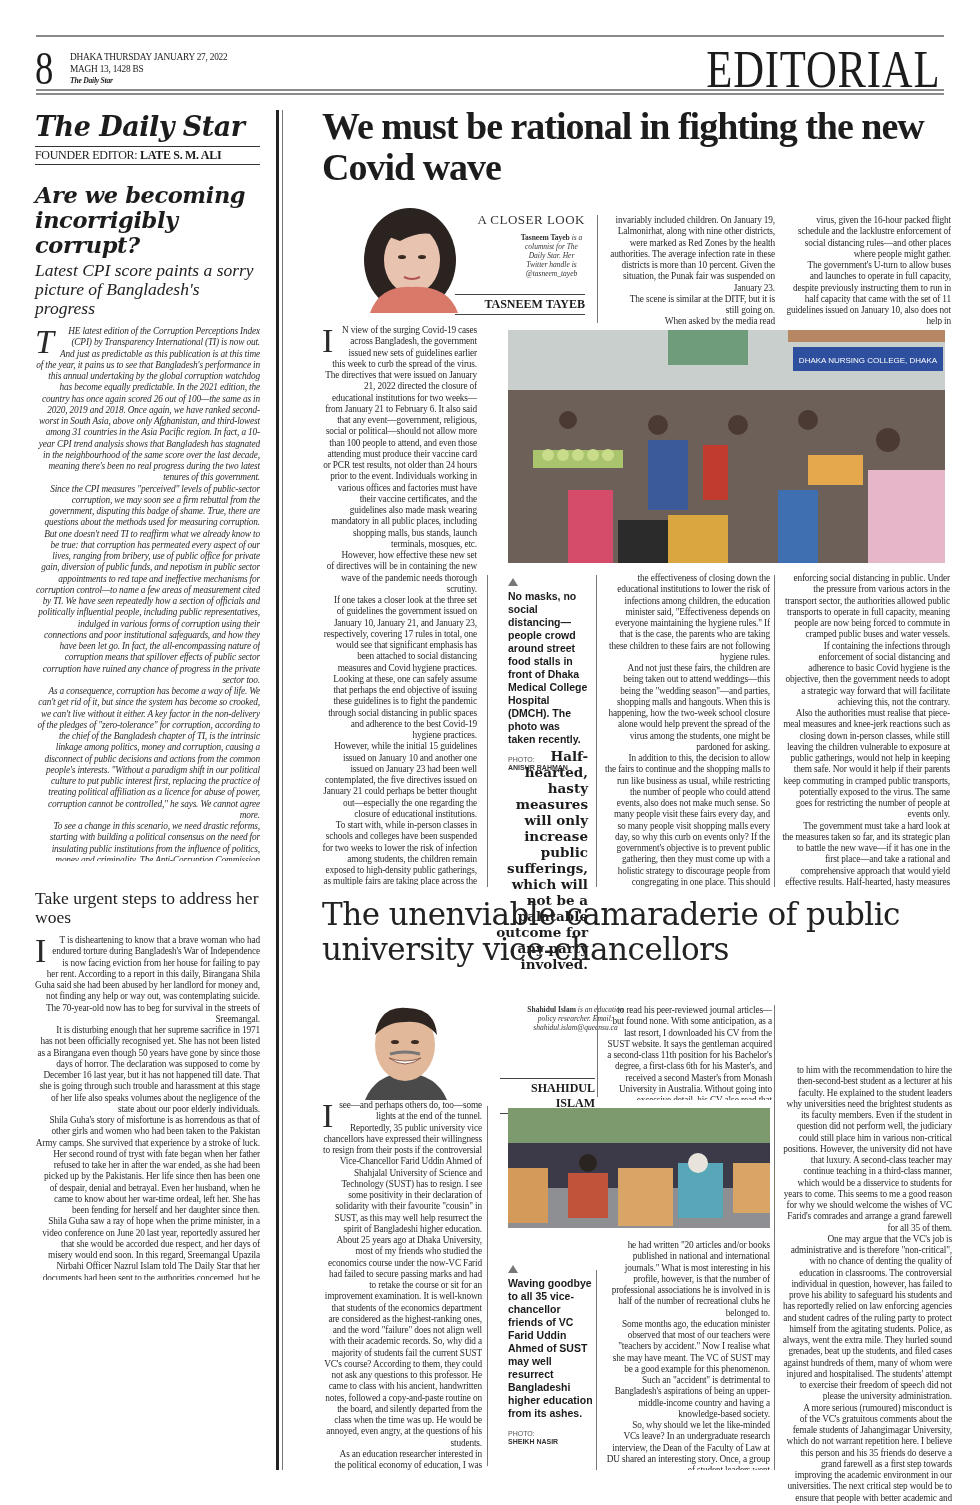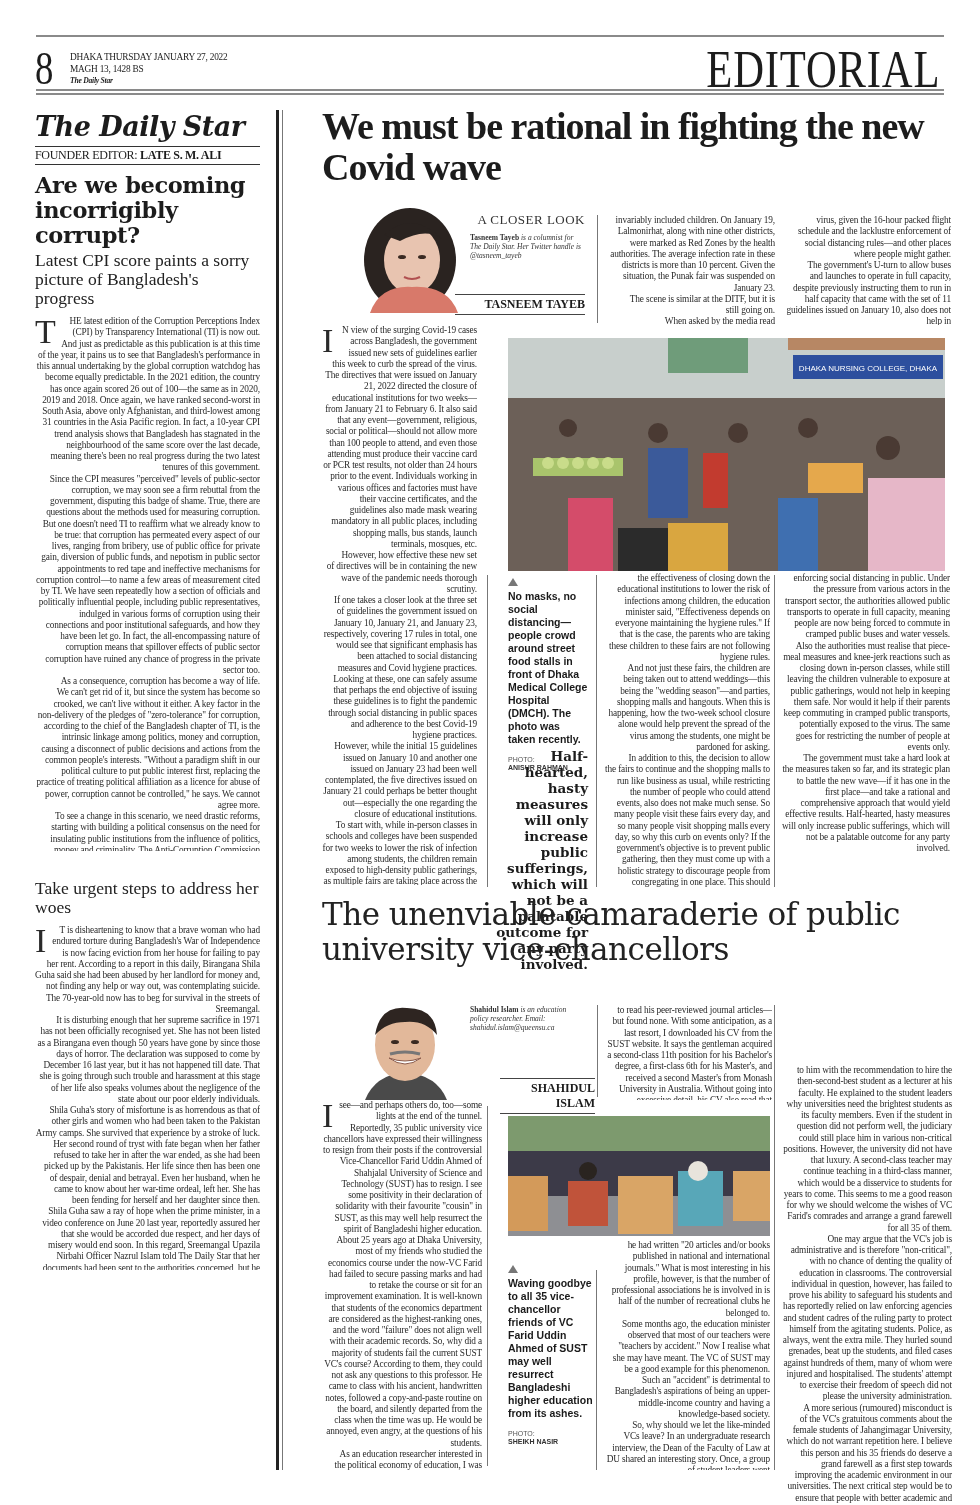--- a/index.html
+++ b/index.html
@@ -27,25 +27,25 @@
   .ed-sub { font-size: 17.5px; line-height: 19px; margin-top: 3px; color: #222; }
   .body-text { font-size: 9.3px; line-height: 11.25px; text-align: right; color: #2a2a2a; letter-spacing: -0.15px; }
   .body-text p { text-indent: 12px; }
   .body-text p.first { text-indent: 0; }
   .dropcap { float: left; font-size: 34px; line-height: 28px; margin: 2px 3px 0 0; font-family: "Liberation Serif", serif; }
 
   
   .main-head { left: 322px; top: 106px; width: 630px; font-family: Liberation Serif, serif; font-weight: bold; font-size: 38px; line-height: 41px; letter-spacing: -1px; }
 
   .col-label { text-align: right; font-size: 13px; line-height: 14px; color: #333; letter-spacing: 0.5px; }
-  .bio { text-align: left; font-size: 7.5px; line-height: 9px; font-style: italic; color: #333; }
+  .bio { text-align: center; font-size: 7.5px; line-height: 9px; font-style: italic; color: #333; margin-left: 48px; }
   .bio b { font-style: normal; }
   .byline-bar { border-top: 1.5px solid #444; border-bottom: 1.5px solid #444; text-align: right; font-weight: bold; font-size: 12px; padding: 2px 0; }
 
-  .photo { overflow: hidden; margin-top: 8px; }
+  .photo { overflow: hidden; }
   .caption { font-family: "Liberation Sans", sans-serif; font-weight: bold; font-size: 10.5px; line-height: 13px; color: #1a1a1a; }
   .caption-tri { width: 0; height: 0; border-left: 5px solid transparent; border-right: 5px solid transparent; border-bottom: 8px solid #777; margin-bottom: 4px; }
   .photo-credit { font-family: "Liberation Sans", sans-serif; font-size: 7px; line-height: 8px; color: #555; margin-top: 10px; }
   .photo-credit b { display: block; color: #333; }
 
   .pullquote { font-family: "DejaVu Serif", serif; font-weight: bold; font-size: 13.5px; line-height: 16px; text-align: right; }
 
   .second-head { left: 322px; top: 897px; width: 640px; font-family: "DejaVu Serif", serif; font-size: 31px; line-height: 35px; letter-spacing: -0.5px; color: #222; }
 </style>
 </head>
@@ -65,21 +65,21 @@
 <div class="abs vrule" style="left:276px;top:110px;height:1360px;"></div>
 <div class="abs vrule-thin" style="left:282px;top:110px;height:1360px;"></div>
 
 <div class="abs left-col">
   <div class="logo">The Daily Star</div>
   <div class="founder">
     <span>FOUNDER EDITOR:</span>
     <b>LATE S. M. ALI</b>
   </div>
 
-  <div style="margin-top:8px;">
+  <div style="margin-top:18px;font-style:italic;">
     <div class="ed-head">Are we becoming incorrigibly corrupt?</div>
     <div class="ed-sub">Latest CPI score paints a sorry picture of Bangladesh's progress</div>
     <div class="body-text" style="margin-top:8px;height:535px;overflow:hidden;">
       <span class="dropcap">T</span>
       <p class="first">HE latest edition of the Corruption Perceptions Index (CPI) by Transparency International (TI) is now out. And just as predictable as this publication is at this time of the year, it pains us to see that Bangladesh's performance in this annual undertaking by the global corruption watchdog has become equally predictable. In the 2021 edition, the country has once again scored 26 out of 100—the same as in 2020, 2019 and 2018. Once again, we have ranked second-worst in South Asia, above only Afghanistan, and third-lowest among 31 countries in the Asia Pacific region. In fact, a 10-year CPI trend analysis shows that Bangladesh has stagnated in the neighbourhood of the same score over the last decade, meaning there's been no real progress during the two latest tenures of this government.</p>
       <p>Since the CPI measures "perceived" levels of public-sector corruption, we may soon see a firm rebuttal from the government, disputing this badge of shame. True, there are questions about the methods used for measuring corruption. But one doesn't need TI to reaffirm what we already know to be true: that corruption has permeated every aspect of our lives, ranging from bribery, use of public office for private gain, diversion of public funds, and nepotism in public sector appointments to red tape and ineffective mechanisms for corruption control—to name a few areas of measurement cited by TI. We have seen repeatedly how a section of officials and politically influential people, including public representatives, indulged in various forms of corruption using their connections and poor institutional safeguards, and how they have been let go. In fact, the all-encompassing nature of corruption means that spillover effects of public sector corruption have ruined any chance of progress in the private sector too.</p>
       <p>As a consequence, corruption has become a way of life. We can't get rid of it, but since the system has become so crooked, we can't live without it either. A key factor in the non-delivery of the pledges of "zero-tolerance" for corruption, according to the chief of the Bangladesh chapter of TI, is the intrinsic linkage among politics, money and corruption, causing a disconnect of public decisions and actions from the common people's interests. "Without a paradigm shift in our political culture to put public interest first, replacing the practice of treating political affiliation as a licence for abuse of power, corruption cannot be controlled," he says. We cannot agree more.</p>
       <p>To see a change in this scenario, we need drastic reforms, starting with building a political consensus on the need for insulating public institutions from the influence of politics, money and criminality. The Anti-Corruption Commission (ACC) must be empowered to do its job. There should also be legal provisions to manage conflict of interest transparently, depoliticising institutions of accountability, and establishing professional integrity and impartiality of all vital institutions, including public service, administration and law enforcement agencies. We can't continue to repeat the mistakes of the past or allow the corrupt elements to eat away at the hard-earned achievements of our nation.</p>
     </div>
   </div>
@@ -187,20 +187,21 @@
 <div class="abs pullquote" style="left:496px;top:748px;width:92px;">Half-hearted, hasty measures will only increase public sufferings, which will not be a palatable outcome for any party involved.</div>
 
 <div class="abs body-text" style="left:605px;top:573px;width:165px;height:315px;overflow:hidden;">
   <p class="first">the effectiveness of closing down the educational institutions to lower the risk of infections among children, the education minister said, "Effectiveness depends on everyone maintaining the hygiene rules." If that is the case, the parents who are taking these children to these fairs are not following hygiene rules.</p>
   <p>And not just these fairs, the children are being taken out to attend weddings—this being the "wedding season"—and parties, shopping malls and hangouts. When this is happening, how the two-week school closure alone would help prevent the spread of the virus among the students, one might be pardoned for asking.</p>
   <p>In addition to this, the decision to allow the fairs to continue and the shopping malls to run like business as usual, while restricting the number of people who could attend events, also does not make much sense. So many people visit these fairs every day, and so many people visit shopping malls every day, so why this curb on events only? If the government's objective is to prevent public gathering, then they must come up with a holistic strategy to discourage people from congregating in one place. This should include fairs, shopping malls, airports—especially the one in Dhaka, which is turning into a breeding ground for the</p>
 </div>
 
 <div class="abs body-text" style="left:782px;top:573px;width:168px;height:315px;overflow:hidden;">
   <p class="first">enforcing social distancing in public. Under the pressure from various actors in the transport sector, the authorities allowed public transports to operate in full capacity, meaning people are now being forced to commute in cramped public buses and water vessels.</p>
+  <p>If containing the infections through enforcement of social distancing and adherence to basic Covid hygiene is the objective, then the government needs to adopt a strategic way forward that will facilitate achieving this, not the contrary.</p>
   <p>Also the authorities must realise that piece-meal measures and knee-jerk reactions such as closing down in-person classes, while still leaving the children vulnerable to exposure at public gatherings, would not help in keeping them safe. Nor would it help if their parents keep commuting in cramped public transports, potentially exposed to the virus. The same goes for restricting the number of people at events only.</p>
   <p>The government must take a hard look at the measures taken so far, and its strategic plan to battle the new wave—if it has one in the first place—and take a rational and comprehensive approach that would yield effective results. Half-hearted, hasty measures will only increase public sufferings, which will not be a palatable outcome for any party involved.</p>
 </div>
 
 <div class="abs second-head">The unenviable camaraderie of public university vice-chancellors</div>
 
 <div class="abs" style="left:345px;top:1000px;width:120px;height:100px;overflow:hidden;">
   <svg width="120" height="100" viewBox="0 0 120 100">
     <path d="M20 100 Q30 75 60 72 Q92 75 102 100 Z" fill="#4a4a4a"></path>
     <ellipse cx="60" cy="45" rx="30" ry="36" fill="#e2b89a"></ellipse>

